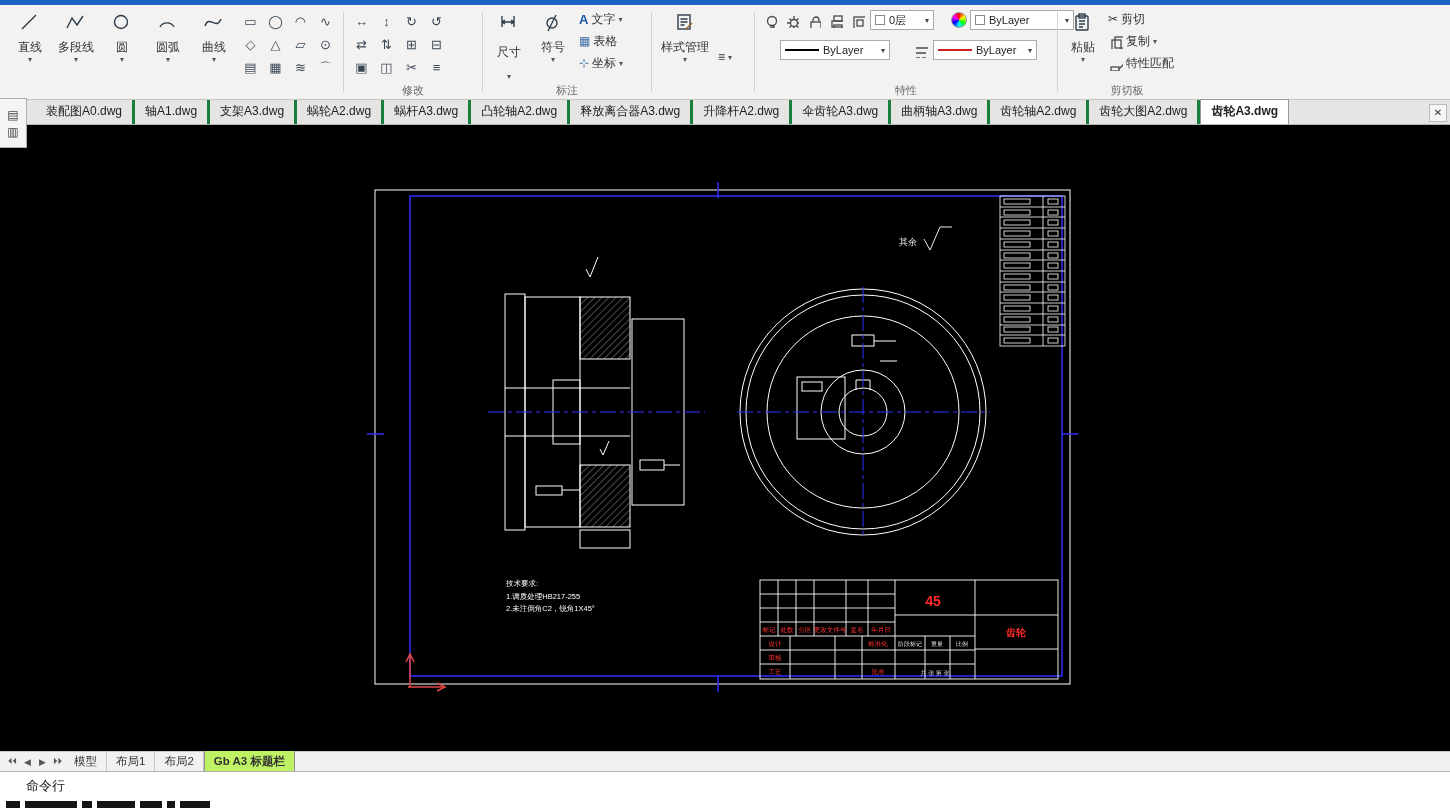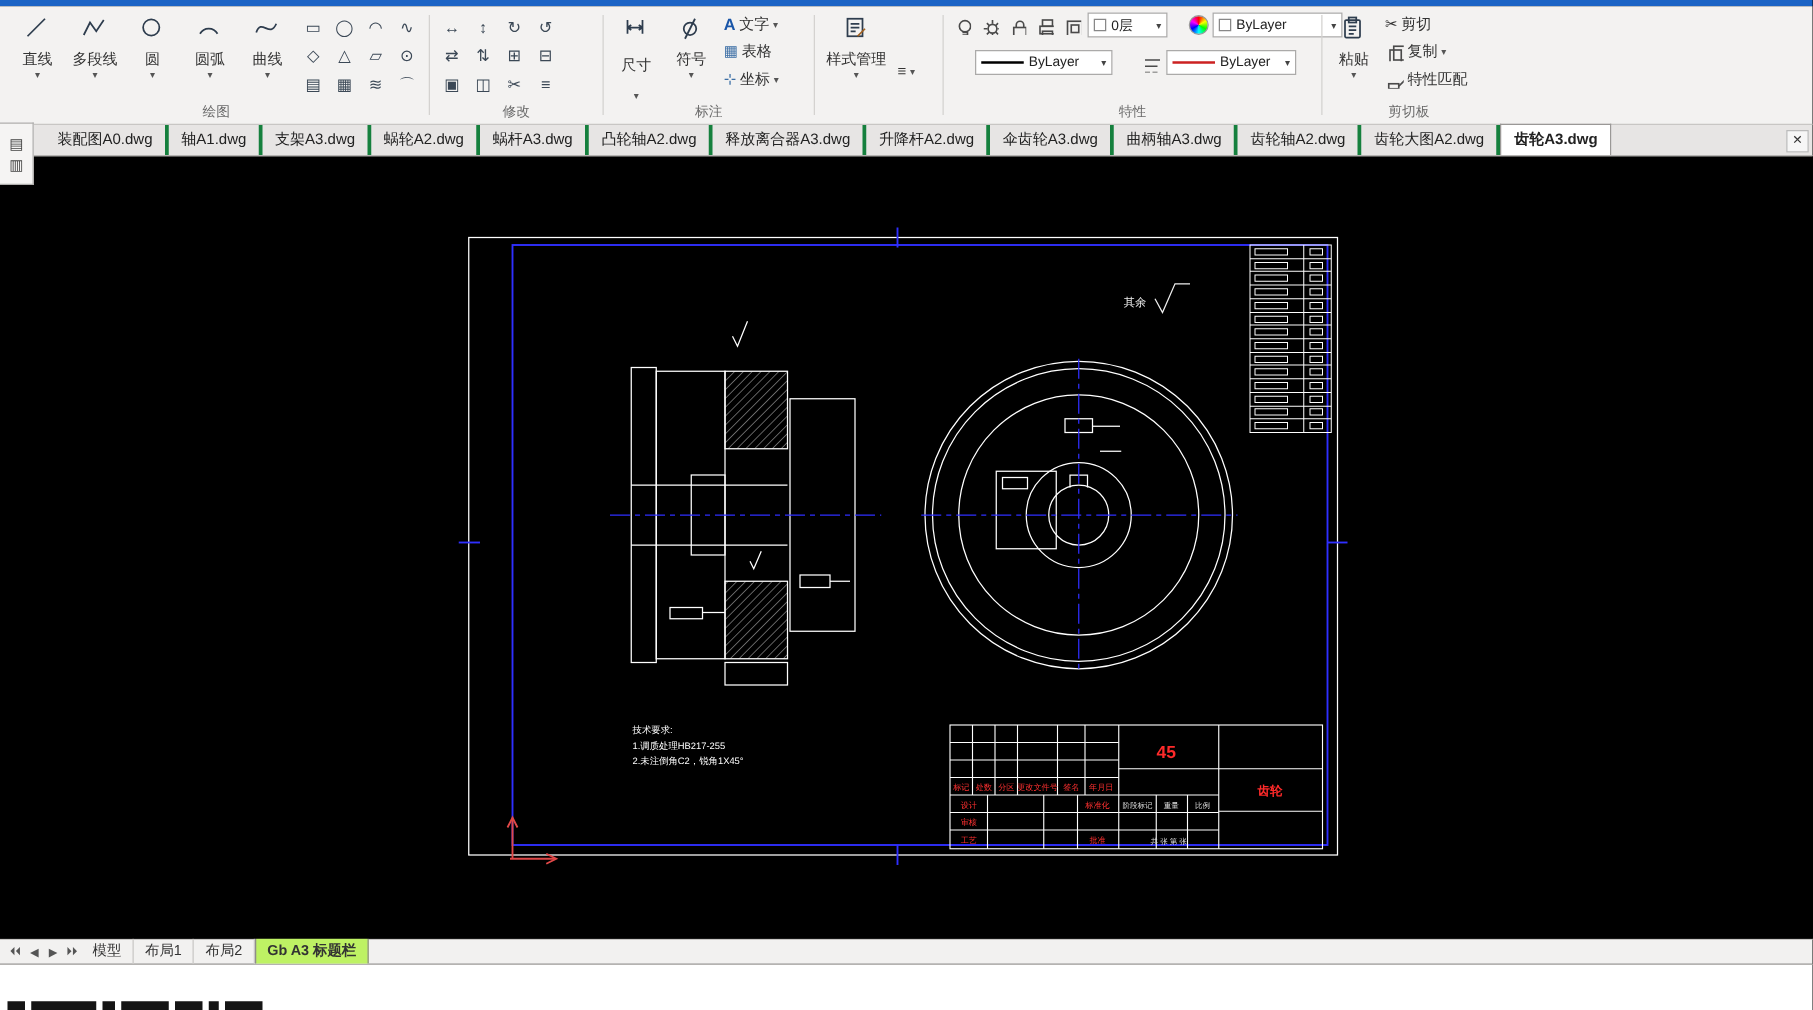--- a/index.html
+++ b/index.html
@@ -118,21 +118,20 @@
           <span class="mini">◇</span>
           <span class="mini">△</span>
           <span class="mini">▱</span>
           <span class="mini">⊙</span>
           <span class="mini">▤</span>
           <span class="mini">▦</span>
           <span class="mini">≋</span>
           <span class="mini">⌒</span>
         </div>
       </div>
-      <div class="glabel">绘图</div>
     </div>
 
     <div class="vsep"></div>
 
     <div class="rgroup" style="width:128px;">
       <div class="rbody">
         <div class="minigrid">
           <span class="mini">↔</span>
           <span class="mini">↕</span>
           <span class="mini">↻</span>
@@ -514,20 +513,21 @@
     <span class="navbtn">◀</span>
     <span class="navbtn">▶</span>
     <span class="navbtn">⏵⏵</span>
     <span class="ltab">模型</span>
     <span class="ltab">布局1</span>
     <span class="ltab">布局2</span>
     <span class="ltab active">Gb A3 标题栏</span>
   </div>
 
   <div class="cmdline">
+    <div class="cmdlabel">命令行</div>
     <div class="cliprow">
       <span style="width:14px;"></span>
         <span style="width:52px;"></span>
         <span style="width:10px;"></span>
       <span style="width:38px;"></span>
         <span style="width:22px;"></span>
         <span style="width:8px;"></span>
       <span style="width:30px;"></span>
     </div>
   </div>

